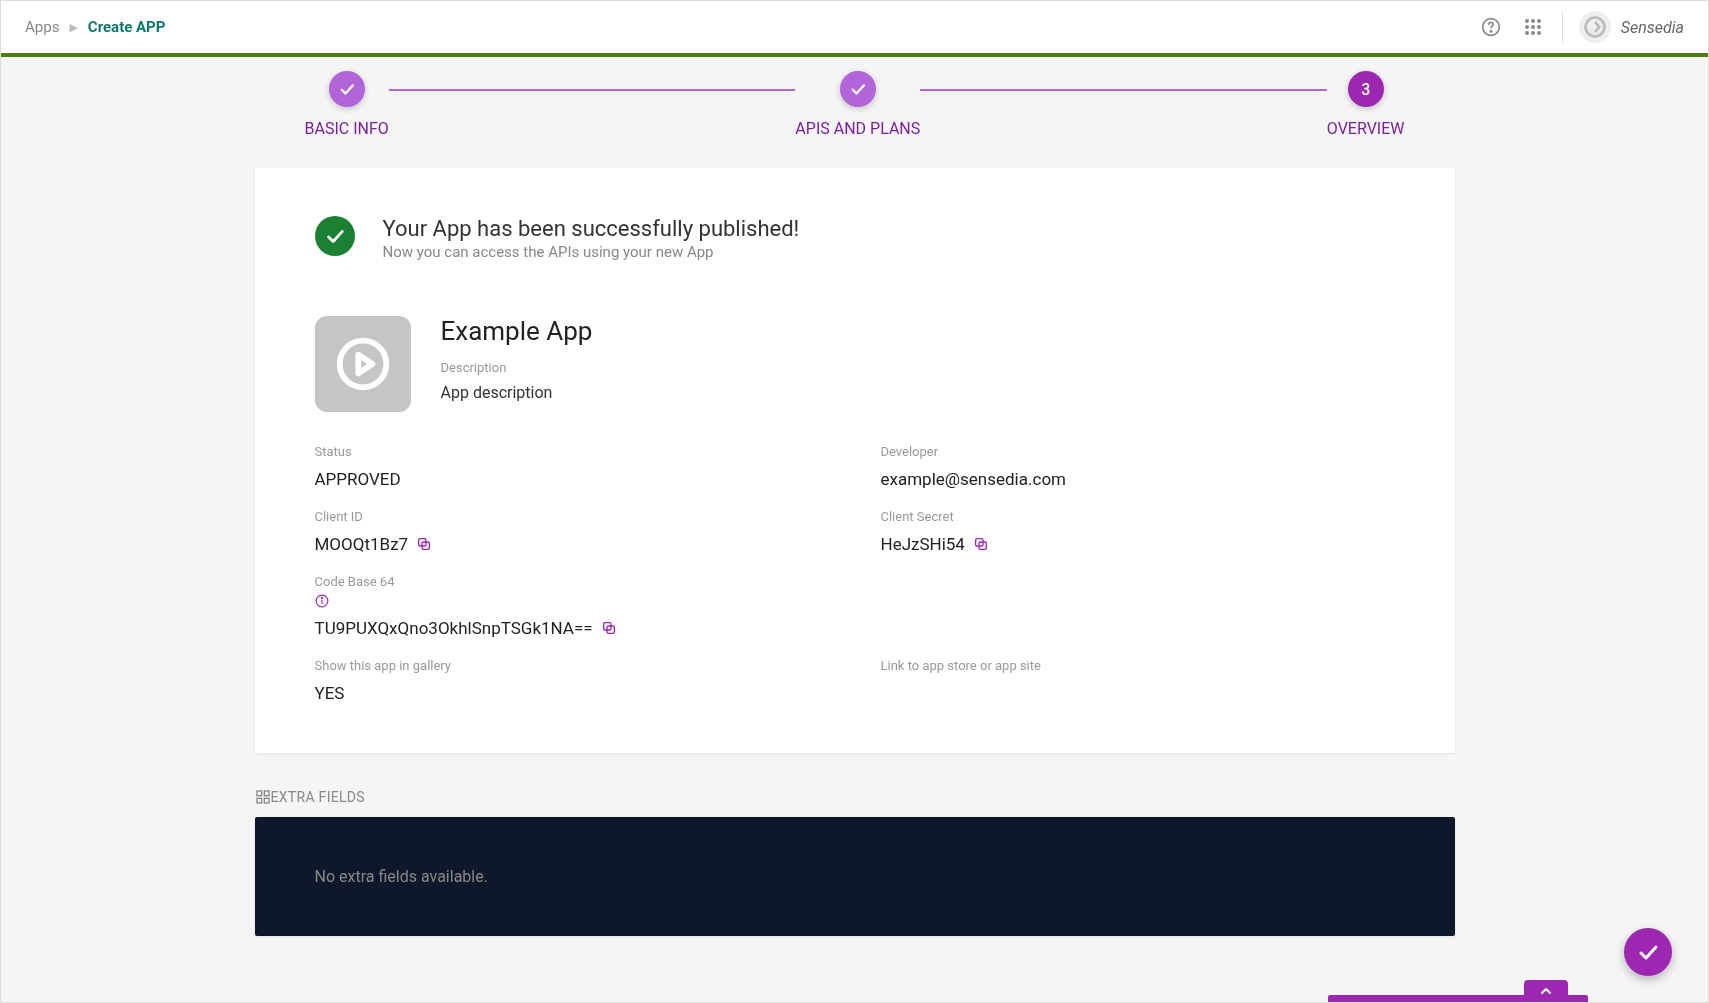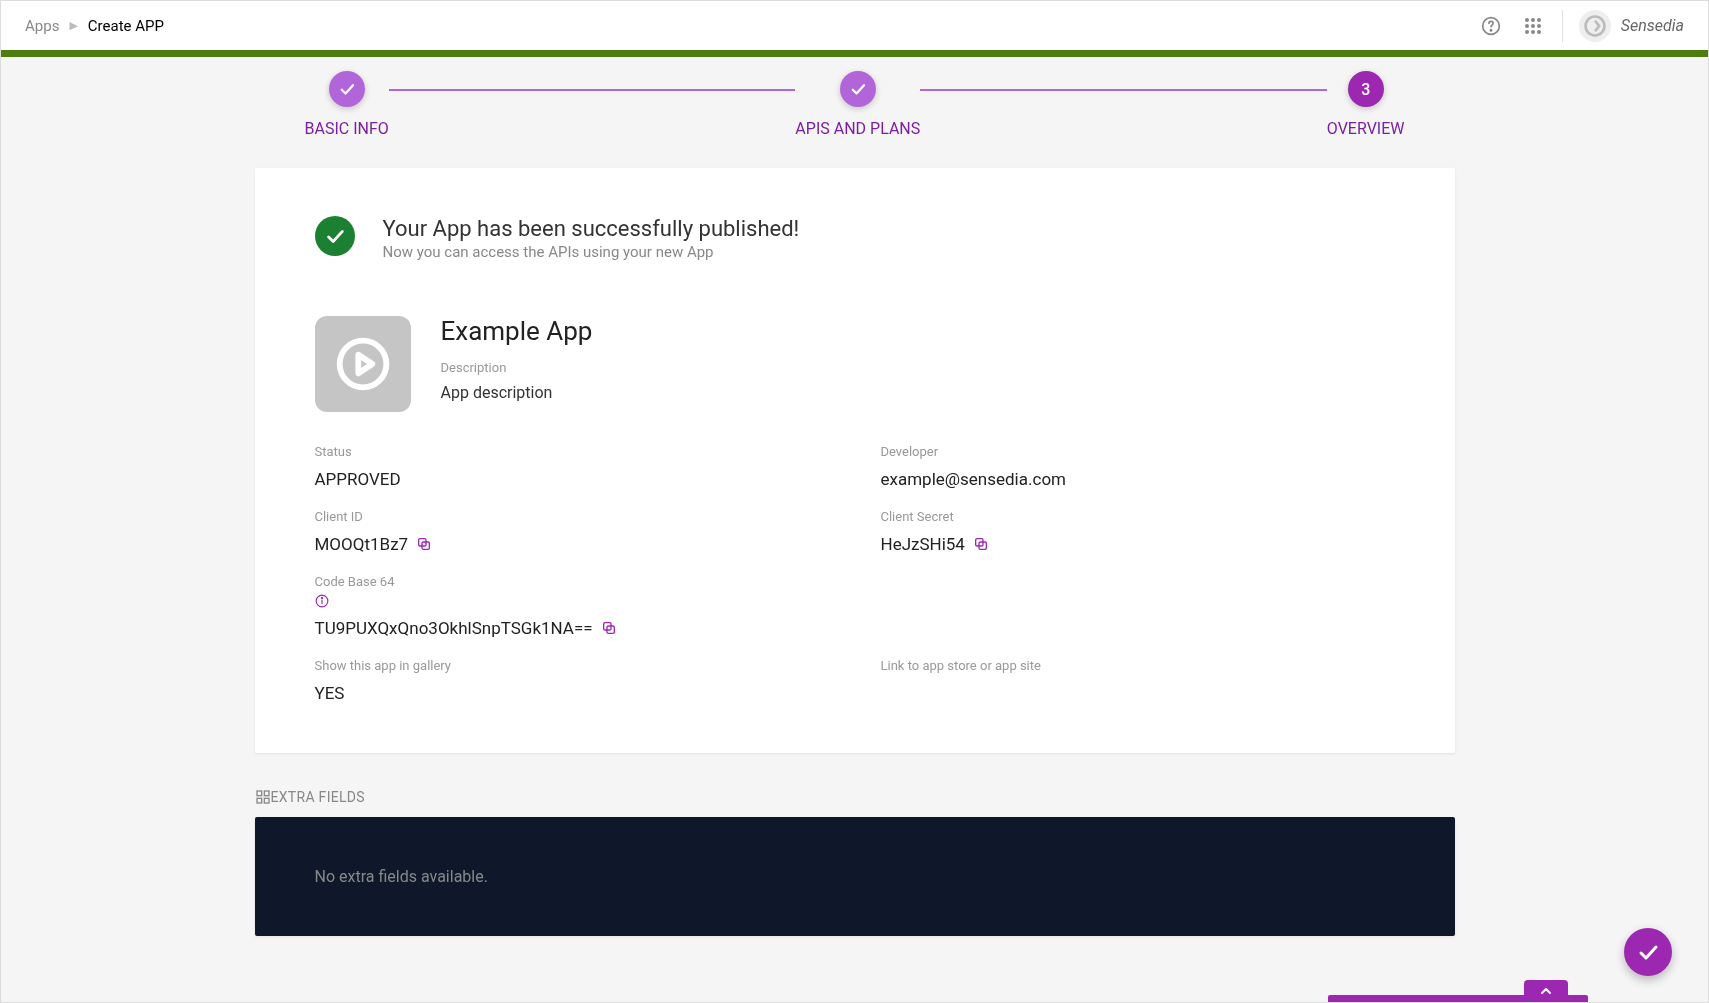--- a/index.html
+++ b/index.html
@@ -14,31 +14,31 @@
     border: 1px solid #ddd;
   }
   
   .header {
     height: 56px;
     background: #fff;
     display: flex;
     align-items: center;
     justify-content: space-between;
     padding: 0 24px;
-    border-bottom: 7px solid #4d7c0f;
+    border-bottom: 4px solid #4d7c0f;
   }
   .breadcrumb {
     display: flex;
     align-items: center;
     font-size: 15px;
     gap: 10px;
   }
   .breadcrumb .root { color: #888; }
   .breadcrumb .sep { color: #bbb; font-size: 11px; }
-  .breadcrumb .current { color: #000000; font-weight: 400; }
+  .breadcrumb .current { color: #0f766e; font-weight: 700; }
   .header-right {
     display: flex;
     align-items: center;
     gap: 16px;
   }
   .icon-btn {
     width: 26px; height: 26px;
     display: flex; align-items: center; justify-content: center;
     color: #888;
     cursor: pointer;

